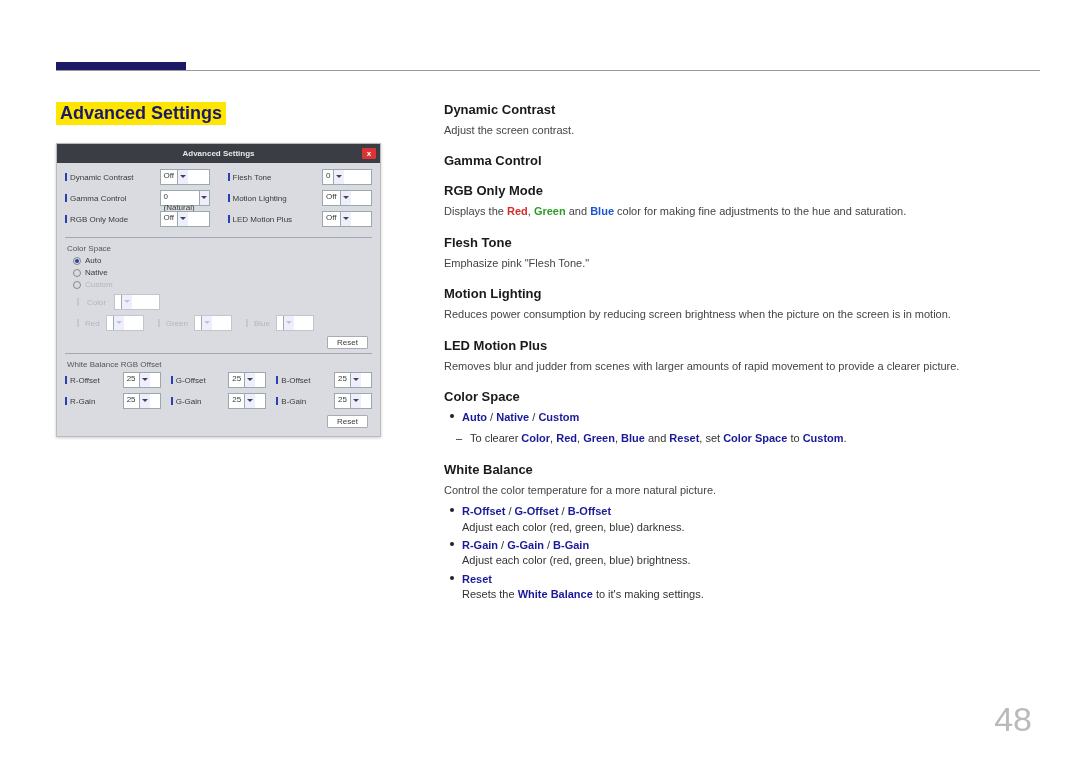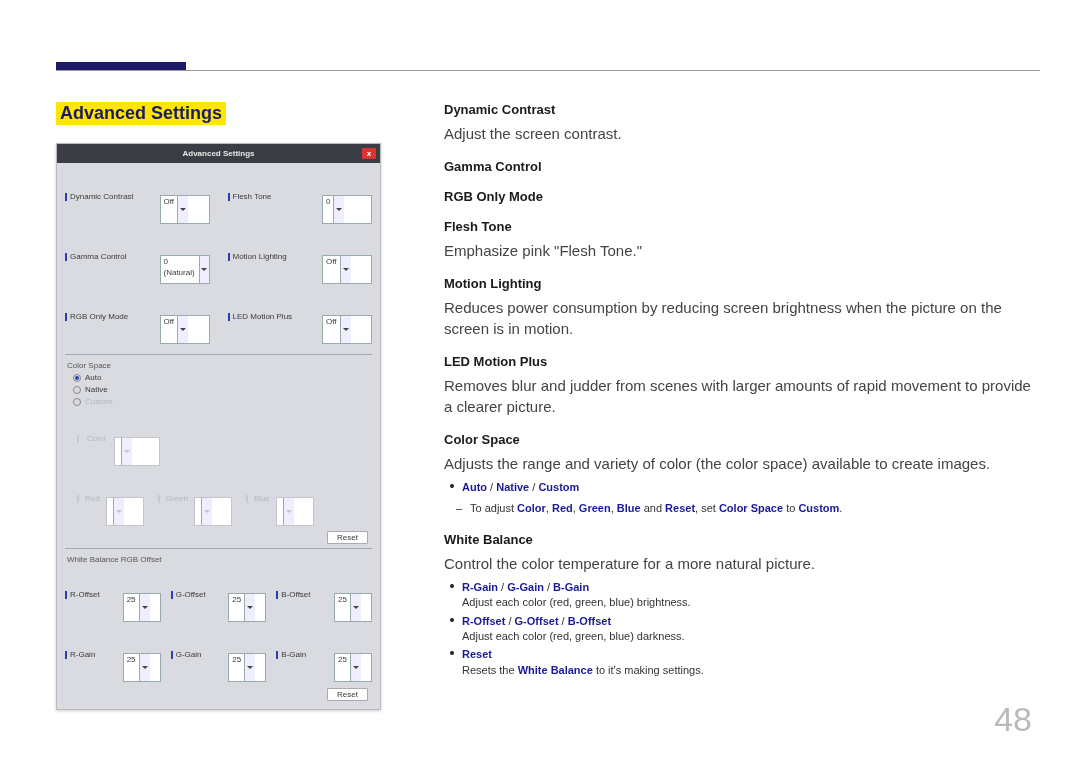--- a/index.html
+++ b/index.html
@@ -75,21 +75,21 @@
   }
   .panel-body {
     background: #d9dbe0;
     padding: 6px 8px 8px 8px;
   }
   .ctrl-row { display: flex; align-items: center; }
   .ctrl-row .tick {
     width: 2px; height: 8px; background: #2b40b0; margin-right: 3px;
   }
   .ctrl-row label { font-size: 8px; }
-  .dd-wrap { display: inline-flex; border: 1px solid #9aa; height: 29px; background: #fff; margin-top: 26px; }
+  .dd-wrap { display: inline-flex; border: 1px solid #9aa; height: 16px; background: #fff; }
   .dd-val { padding: 0 3px; font-size: 8px; line-height: 11px; }
   .dd-arr {
     width: 11px; background: #eef; border-left: 1px solid #9aa;
     display: flex; align-items: center; justify-content: center;
   }
   .dd-arr::after {
     content: ""; border: 3px solid transparent; border-top-color: #444; transform: translateY(1px);
   }
   .grid-top { display: grid; grid-template-columns: 1fr 1fr; column-gap: 18px; row-gap: 5px; padding-bottom: 6px; }
   .ctrl-cell { display: flex; align-items: center; justify-content: space-between; }
@@ -137,21 +137,21 @@
     color: #333;
   }
   .content h3 {
     font-size: 13px;
     font-weight: bold;
     color: #1a1a1a;
     margin-top: 15px;
     margin-bottom: 6px;
   }
   .content h3:first-child { margin-top: 0; }
-  .content p { font-size: 15px; color: #444; line-height: 1.4; }
+  .content p { font-size: 11px; color: #444; line-height: 1.4; }
   .content .b-red    { color: #d62b2b; font-weight: bold; }
   .content .b-green  { color: #2a9c2a; font-weight: bold; }
   .content .b-blue   { color: #1a55d6; font-weight: bold; }
   .content .b-navy   { color: #1a1a99; font-weight: bold; }
 
   .content ul { list-style: none; padding-left: 18px; margin-top: 6px; }
   .content ul.sub { padding-left: 26px; }
   .content ul li { position: relative; font-size: 11px; margin: 3px 0; line-height: 1.4; }
   .content ul li .bullet {
     position: absolute; left: -12px; top: 4px; width: 4px; height: 4px;
@@ -372,53 +372,55 @@
 </div>
 
 <div class="content">
 
   <h3>Dynamic Contrast</h3>
   <p>Adjust the screen contrast.</p>
 
   <h3>Gamma Control</h3>
 
   <h3>RGB Only Mode</h3>
+  <p>
+    <span>Displays the </span><span class="b-red">Red</span><span>, </span><span class="b-green">Green</span><span> and </span><span class="b-blue">Blue</span><span> color for making fine adjustments to the hue and saturation.</span>
+  </p>
 
   <h3>Flesh Tone</h3>
   <p>Emphasize pink "Flesh Tone."</p>
 
   <h3>Motion Lighting</h3>
   <p>Reduces power consumption by reducing screen brightness when the picture on the screen is in motion.</p>
 
   <h3>LED Motion Plus</h3>
   <p>Removes blur and judder from scenes with larger amounts of rapid movement to provide a clearer picture.</p>
 
   <h3>Color Space</h3>
-  <p>Adjusts the range and variety of color (the color space) available to create images.</p>
   <ul>
     <li><span class="bullet"></span>
       <span class="b-navy">Auto</span><span> / </span><span class="b-navy">Native</span><span> / </span><span class="b-navy">Custom</span>
     </li>
   </ul>
   <ul class="sub">
     <li><span class="dash">–</span>
-      <span>To adjust </span><span class="b-navy">Color</span><span>, </span><span class="b-navy">Red</span><span>, </span><span class="b-navy">Green</span><span>, </span><span class="b-navy">Blue</span><span> and </span><span class="b-navy">Reset</span><span>, set </span><span class="b-navy">Color Space</span><span> to </span><span class="b-navy">Custom</span><span>.</span>
+      <span>To clearer </span><span class="b-navy">Color</span><span>, </span><span class="b-navy">Red</span><span>, </span><span class="b-navy">Green</span><span>, </span><span class="b-navy">Blue</span><span> and </span><span class="b-navy">Reset</span><span>, set </span><span class="b-navy">Color Space</span><span> to </span><span class="b-navy">Custom</span><span>.</span>
     </li>
   </ul>
 
   <h3>White Balance</h3>
   <p>Control the color temperature for a more natural picture.</p>
   <ul>
     <li><span class="bullet"></span>
+      <span class="b-navy">R-Offset</span><span> / </span><span class="b-navy">G-Offset</span><span> / </span><span class="b-navy">B-Offset</span><br>
+      <span>Adjust each color (red, green, blue) darkness.</span>
+    </li>
+    <li><span class="bullet"></span>
       <span class="b-navy">R-Gain</span><span> / </span><span class="b-navy">G-Gain</span><span> / </span><span class="b-navy">B-Gain</span><br>
       <span>Adjust each color (red, green, blue) brightness.</span>
-    </li>
-    <li><span class="bullet"></span>
-      <span class="b-navy">R-Offset</span><span> / </span><span class="b-navy">G-Offset</span><span> / </span><span class="b-navy">B-Offset</span><br>
-      <span>Adjust each color (red, green, blue) darkness.</span>
     </li>
     <li><span class="bullet"></span>
       <span class="b-navy">Reset</span><br>
       <span>Resets the </span><span class="b-navy">White Balance</span><span> to it's making settings.</span>
     </li>
   </ul>
 
 </div>
 
 <div class="page-number">48</div>

